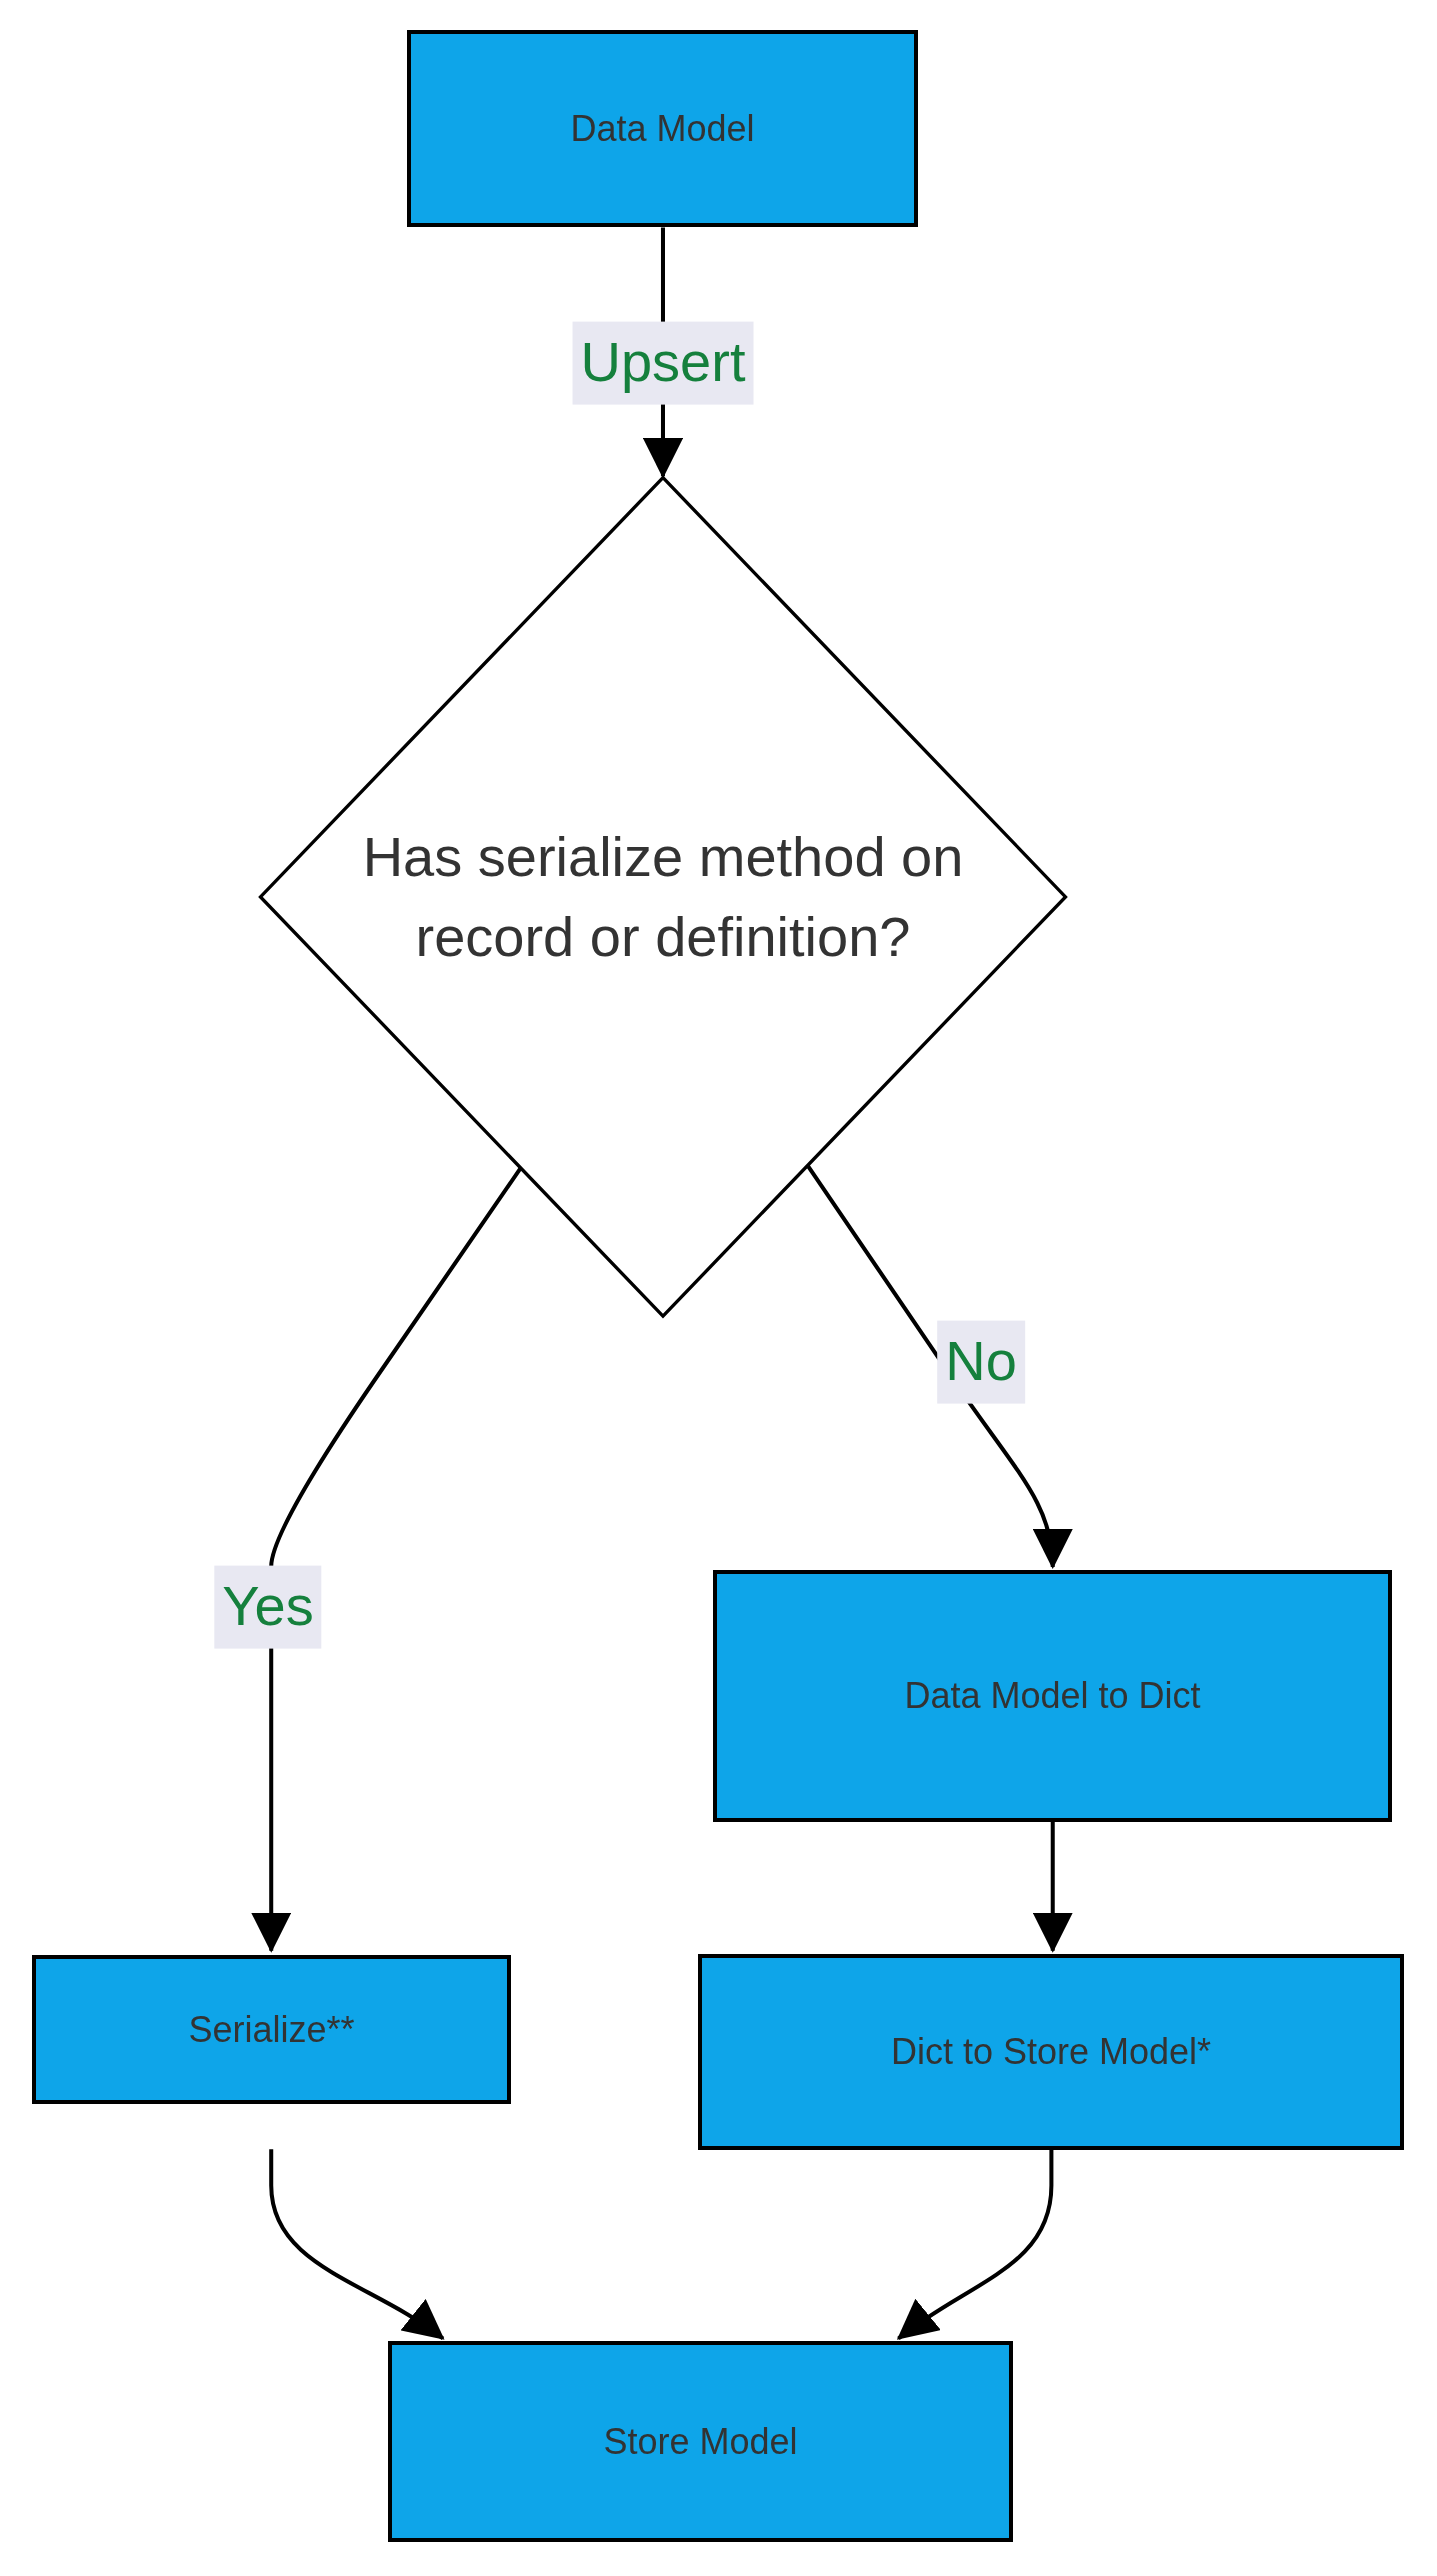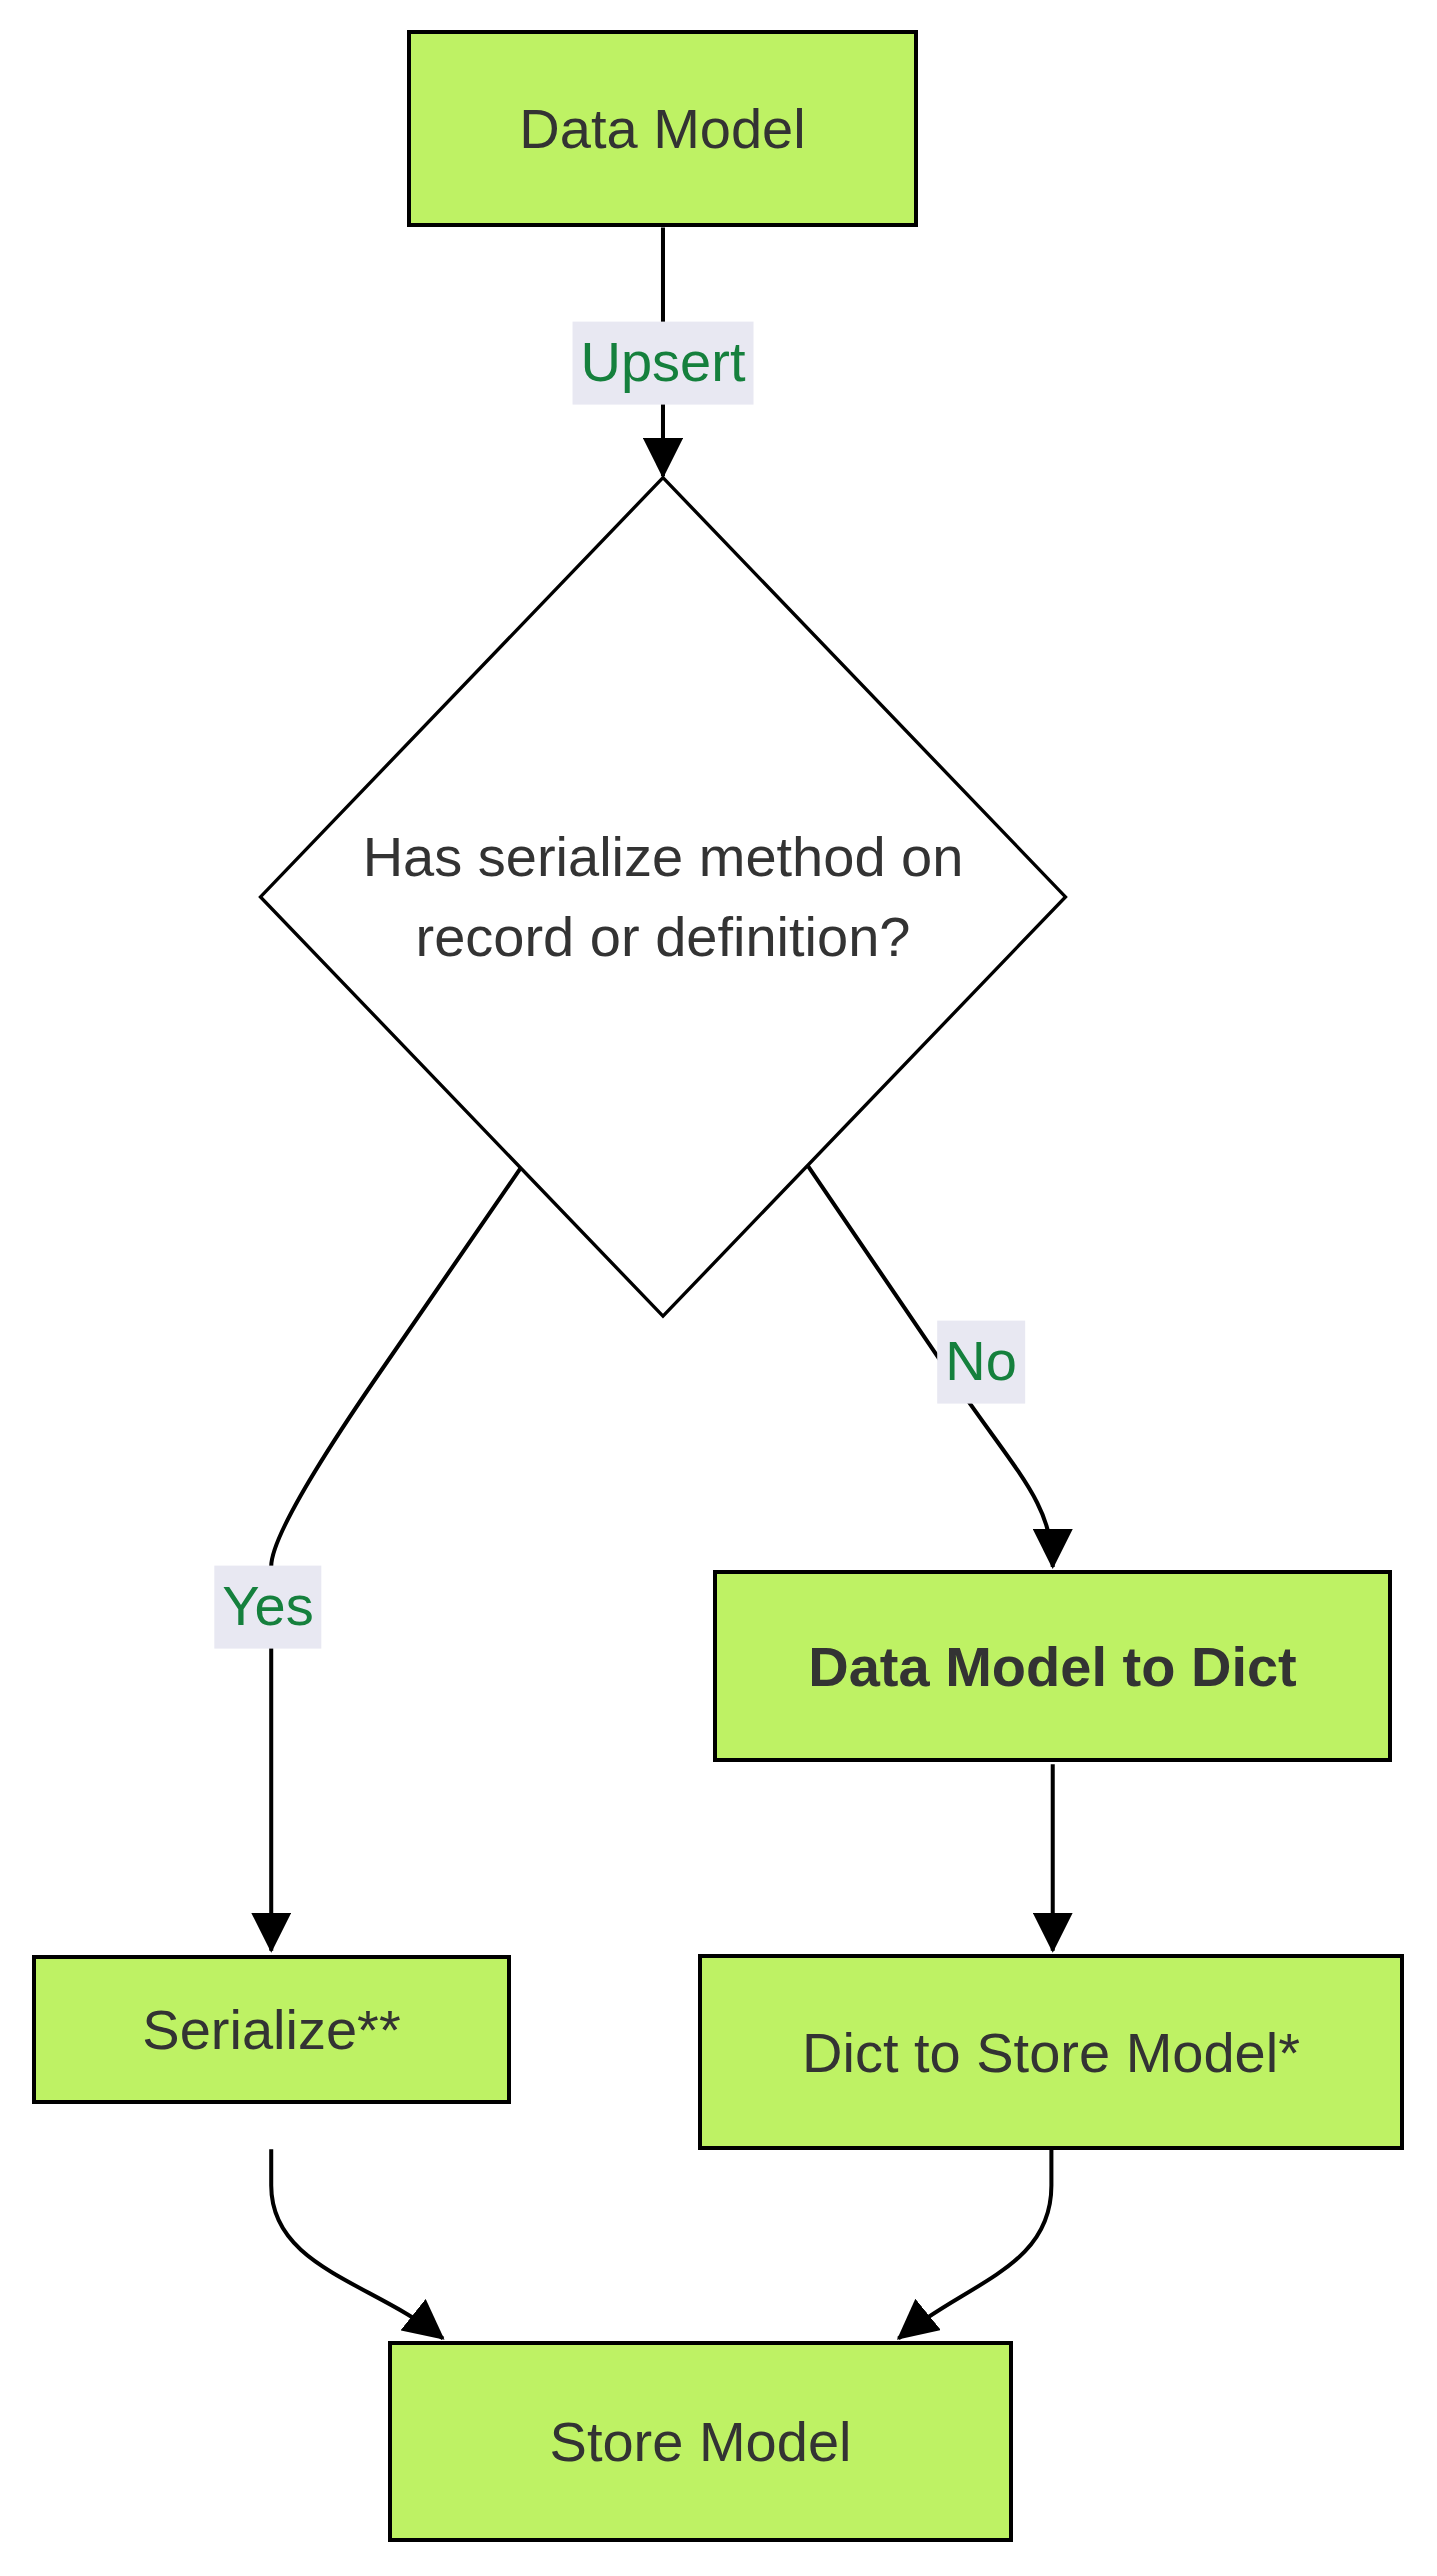--- a/index.html
+++ b/index.html
@@ -27,27 +27,27 @@
     stroke-width: 6px;
   }
   .diamond-shape {
     fill: #ffffff;
     stroke: #000000;
     stroke-width: 5px;
   }
   .node {
     position: absolute;
     box-sizing: border-box;
-    background: #bef264;
+    background: #0ea5e9;
     border: 4.7px solid #000000;
     display: flex;
     align-items: center;
     justify-content: center;
     text-align: right;
-    font-size: 56px;
+    font-size: 36px;
     color: #333333;
     z-index: 3;
   }
   .diamond-label {
     position: absolute;
     display: flex;
     flex-direction: column;
     align-items: center;
     justify-content: center;
     text-align: center;
@@ -92,21 +92,21 @@
 
     <path class="edge-path" d="M 1569 2630 L 1569 2908" marker-end="url(#arrowhead)"></path>
 
     <path class="edge-path" d="M 404 3204 L 404 3258 C 404 3380 555 3402 660 3486" marker-end="url(#arrowhead)"></path>
 
     <path class="edge-path" d="M 1567 3205 L 1567 3258 C 1567 3380 1442 3402 1339 3486" marker-end="url(#arrowhead)"></path>
   </svg>
 
   <div class="node" style="left:407px; top:30px; width:511px; height:197px;">Data Model</div>
 
-  <div class="node" style="left:713px; top:1570px; width:679px; height:192px;font-weight:bold;">Data Model to Dict</div>
+  <div class="node" style="left:713px; top:1570px; width:679px; height:252px;">Data Model to Dict</div>
 
   <div class="node" style="left:32px; top:1955px; width:479px; height:149px;">Serialize**</div>
 
   <div class="node" style="left:698px; top:1954px; width:706px; height:196px;">Dict to Store Model*</div>
 
   <div class="node" style="left:388px; top:2341px; width:625px; height:201px;">Store Model</div>
 
   <div class="diamond-label" style="left:294px; top:783px; width:738px; height:228px;">
     <div>Has serialize method on</div>
     <div>record or definition?</div>

